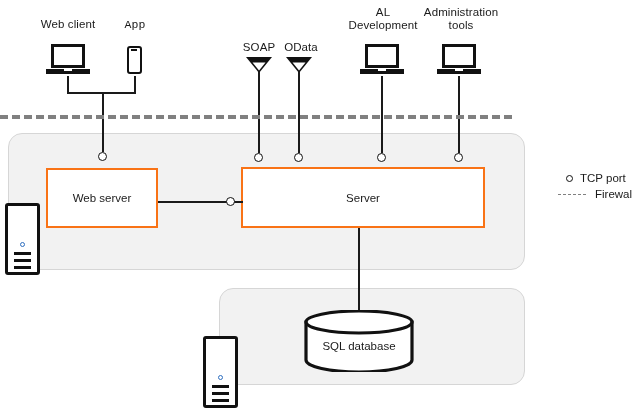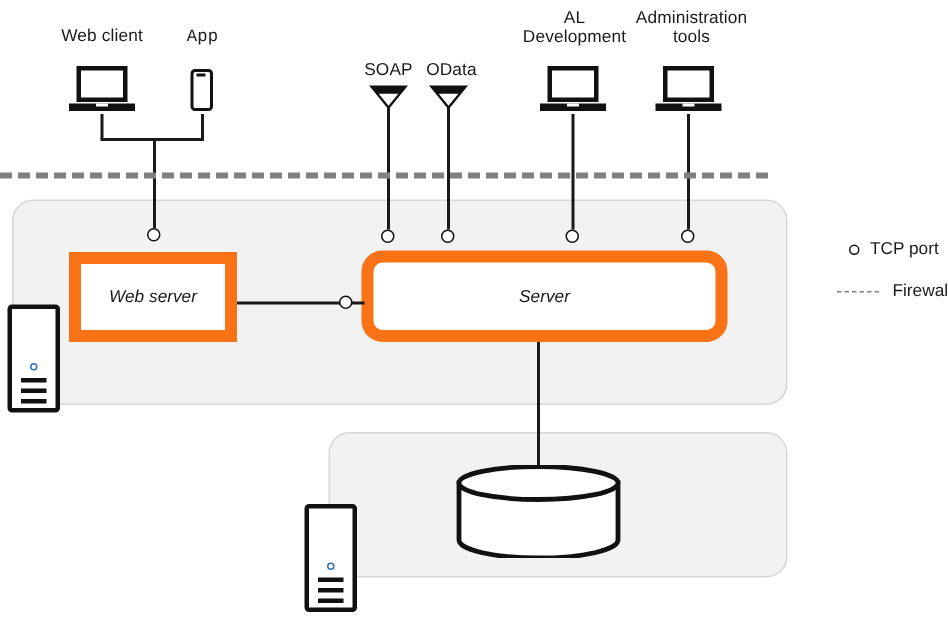--- a/index.html
+++ b/index.html
@@ -35,28 +35,27 @@
     position: absolute;
     background: #f2f2f2;
     border: 1px solid #d6d6d6;
     border-radius: 14px;
     box-sizing: border-box;
   }
   
   .box {
     position: absolute;
     background: #ffffff;
-    border: 8px solid #f97316;
+    border: 2px solid #f97316;
     box-sizing: border-box;
     display: flex;
     align-items: center;
     justify-content: center;
     font-size: 11.5px;
     color: #1a1a1a;
-    font-style: italic;
   }
   
   .laptop {
     position: absolute;
     width: 44px;
     height: 32px;
   }
   .laptop .screen {
     position: absolute;
     left: 5px;
@@ -277,21 +276,21 @@
   <div class="port" style="left:98px; top:152px;"></div>
   <div class="port" style="left:254px; top:153px;"></div>
   <div class="port" style="left:294px; top:153px;"></div>
   <div class="port" style="left:377px; top:153px;"></div>
   <div class="port" style="left:454px; top:153px;"></div>
 
   <div class="box" style="left:46px; top:168px; width:112px; height:60px;">
     <span>Web server</span>
   </div>
 
-  <div class="box" style="left:241px; top:167px; width:244px; height:61px;border-radius:14px;">
+  <div class="box" style="left:241px; top:167px; width:244px; height:61px;">
     <span>Server</span>
   </div>
 
   <div class="hline" style="left:158px; top:201px; width:85px;"></div>
   <div class="port" style="left:226px; top:197px;"></div>
 
   <div class="vline" style="left:358px; top:228px; height:100px;"></div>
 
   <div class="rack" style="left:5px; top:203px;">
     <div class="dot"></div>
@@ -305,24 +304,25 @@
     <div class="bar" style="top:46px;"></div>
     <div class="bar" style="top:53px;"></div>
     <div class="bar" style="top:60px;"></div>
   </div>
 
   <div class="cylinder" style="left:303px; top:310px;">
     <svg width="112" height="62" viewBox="0 0 112 62">
       <path d="M3,12 L3,50 A53,12 0 0 0 109,50 L109,12 Z" fill="#ffffff" stroke="#111111" stroke-width="3.2"></path>
       <ellipse cx="56" cy="12" rx="53" ry="11" fill="#ffffff" stroke="#111111" stroke-width="3.2"></ellipse>
     </svg>
+    <div class="cyl-label">SQL database</div>
   </div>
 
   <div class="legend" style="left:564px; top:160px; width:68px; height:46px;">
-    <div class="legend-row" style="left:2px; top:0px;">
+    <div class="legend-row" style="left:2px; top:12px;">
       <span class="legend-port"></span>
       <span>TCP port</span>
     </div>
     <div class="legend-row" style="left:-6px; top:28px;">
       <span class="legend-fw"></span>
       <span>Firewall</span>
     </div>
   </div>
 
 </div>

